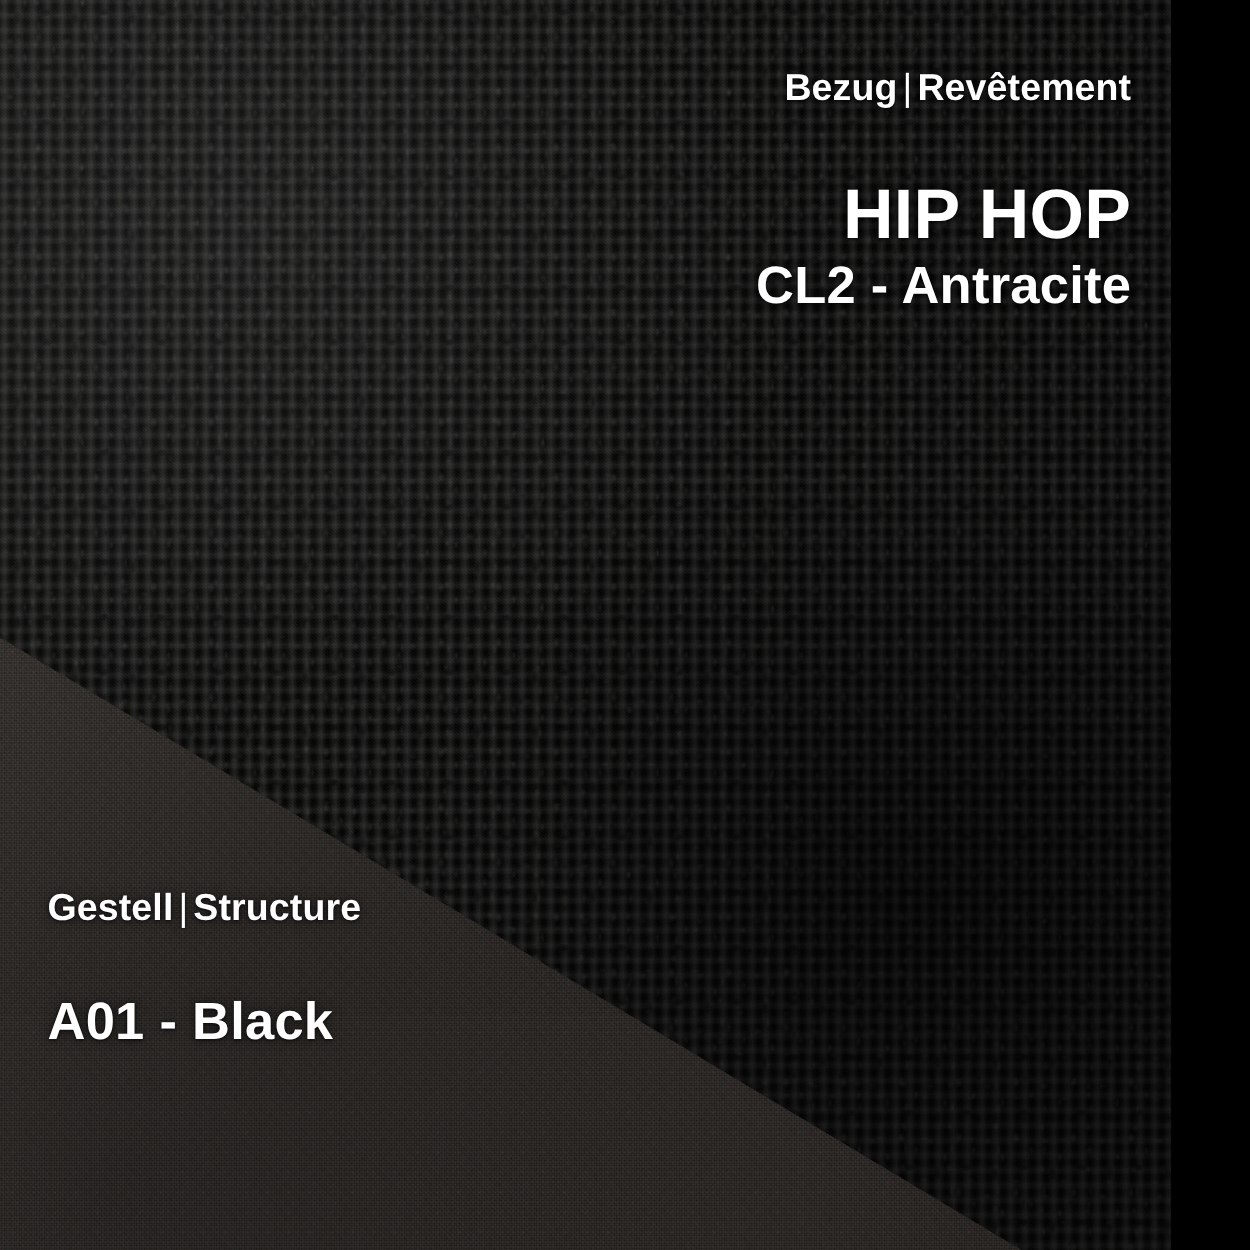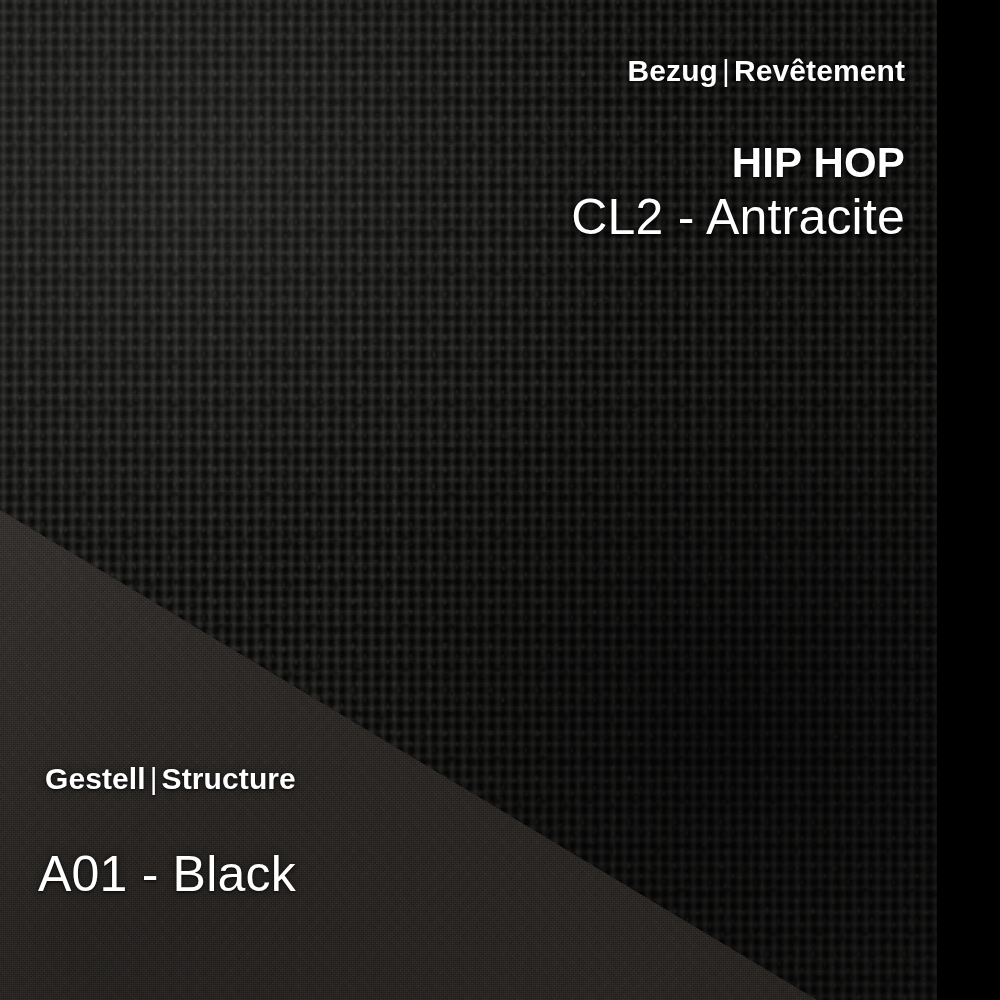--- a/index.html
+++ b/index.html
@@ -151,42 +151,42 @@
     text-shadow: 0 1px 3px rgba(0,0,0,0.75), 0 0 10px rgba(0,0,0,0.45);
     white-space: nowrap;
   }
   .block-upholstery {
     top: 54px;
     right: 32px;
     text-align: right;
   }
   .block-frame {
     left: 38px;
-    top: 762px;
-    text-align: right;
+    top: 710px;
+    text-align: left;
   }
   .eyebrow {
     font-size: 30px;
     font-weight: 700;
     line-height: 1.16;
     letter-spacing: 0.1px;
   }
   .sep {
     font-weight: 400;
     padding: 0 4px;
   }
   .mat-name {
-    font-size: 42px;
+    font-size: 56px;
     font-weight: 700;
     line-height: 1.16;
     letter-spacing: 0.2px;
   }
   .mat-code {
-    font-size: 50px;
-    font-weight: 400;
+    font-size: 42px;
+    font-weight: 700;
     line-height: 1.16;
     letter-spacing: 0.2px;
   }
   .gap-upholstery { height: 50px; }
   .gap-frame      { height: 48px; }
 </style>
 </head>
 <body>
 
 <div id="stage">

